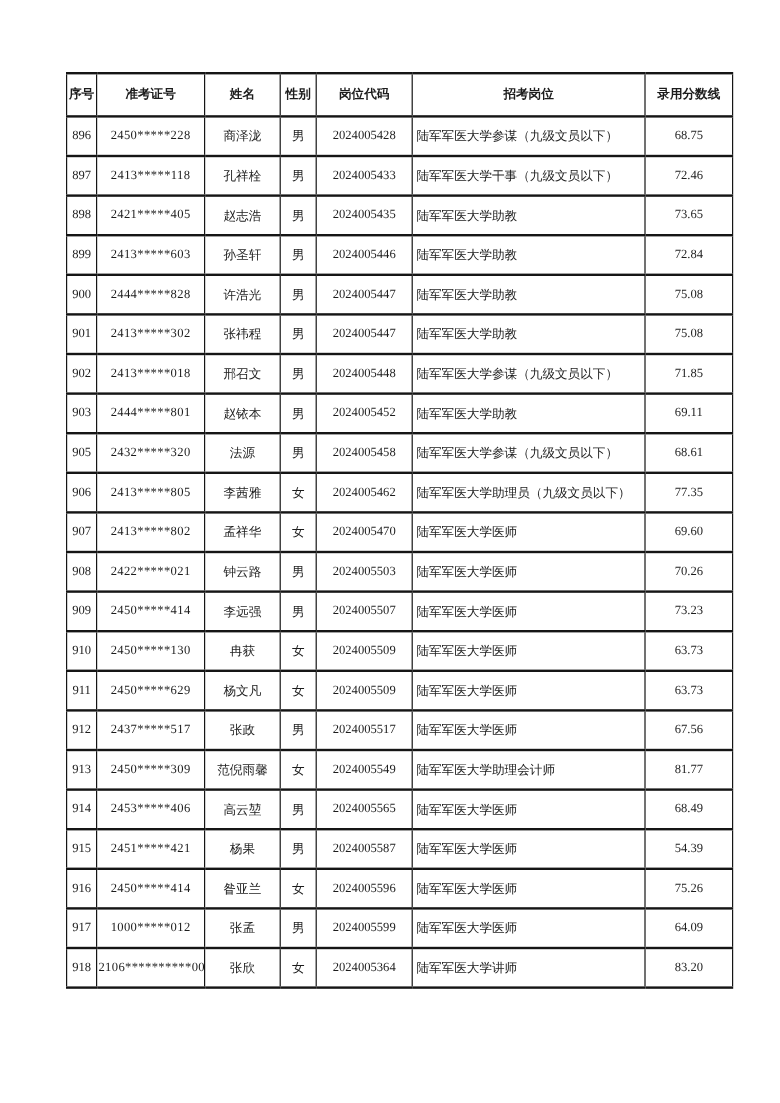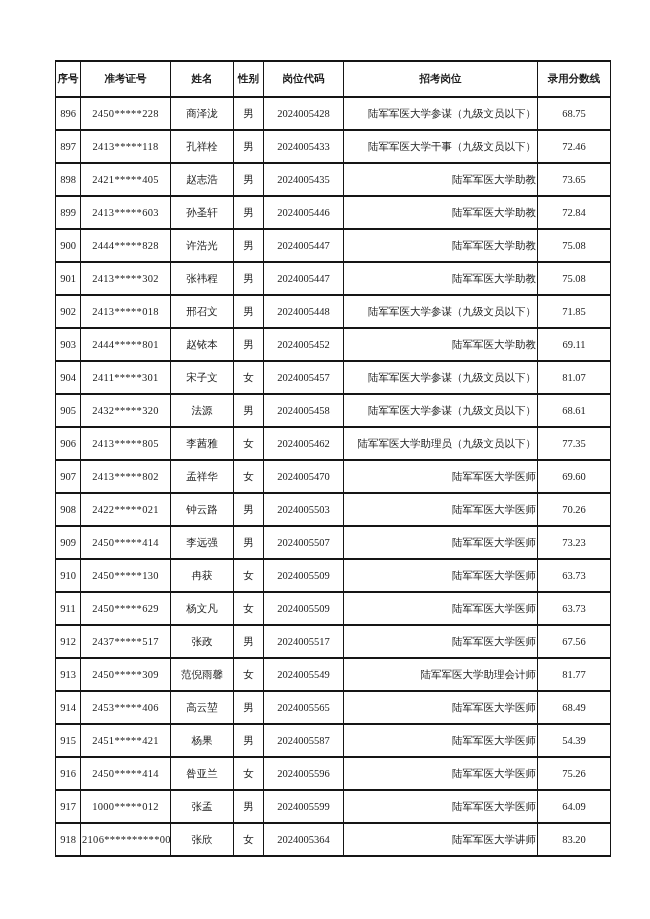--- a/index.html
+++ b/index.html
@@ -41,21 +41,21 @@
     vertical-align: middle;
     padding: 0 1px;
     overflow: hidden;
     white-space: nowrap;
     color: #1c1c1c;
   }
   .score-table thead tr { height: 36px; }
   .score-table tbody tr { height: 33px; }
   .score-table th { font-weight: bold; }
   .score-table td.col-5 {
-    text-align: right;
+    text-align: left;
     padding-left: 3px;
   }
   .score-table td.col-1 { letter-spacing: 0.3px; margin-left: 17px; }
 </style>
 </head>
 <body>
 
 <div class="page">
   <table class="score-table">
     <colgroup>
@@ -145,29 +145,20 @@
         <tr>
           <td class="col-0">903</td>
           <td class="col-1">2444*****801</td>
           <td class="col-2">赵铱本</td>
           <td class="col-3">男</td>
           <td class="col-4">2024005452</td>
           <td class="col-5">陆军军医大学助教</td>
           <td class="col-6">69.11</td>
         </tr>
         <tr>
-          <td class="col-0">904</td>
-          <td class="col-1">2411*****301</td>
-          <td class="col-2">宋子文</td>
-          <td class="col-3">女</td>
-          <td class="col-4">2024005457</td>
-          <td class="col-5">陆军军医大学参谋（九级文员以下）</td>
-          <td class="col-6">81.07</td>
-        </tr>
-        <tr>
           <td class="col-0">905</td>
           <td class="col-1">2432*****320</td>
           <td class="col-2">法源</td>
           <td class="col-3">男</td>
           <td class="col-4">2024005458</td>
           <td class="col-5">陆军军医大学参谋（九级文员以下）</td>
           <td class="col-6">68.61</td>
         </tr>
         <tr>
           <td class="col-0">906</td>

